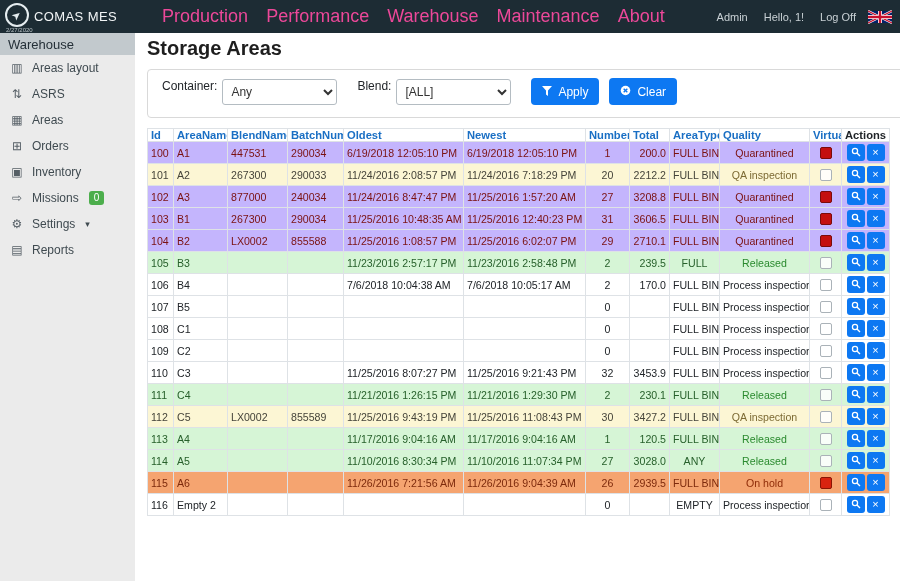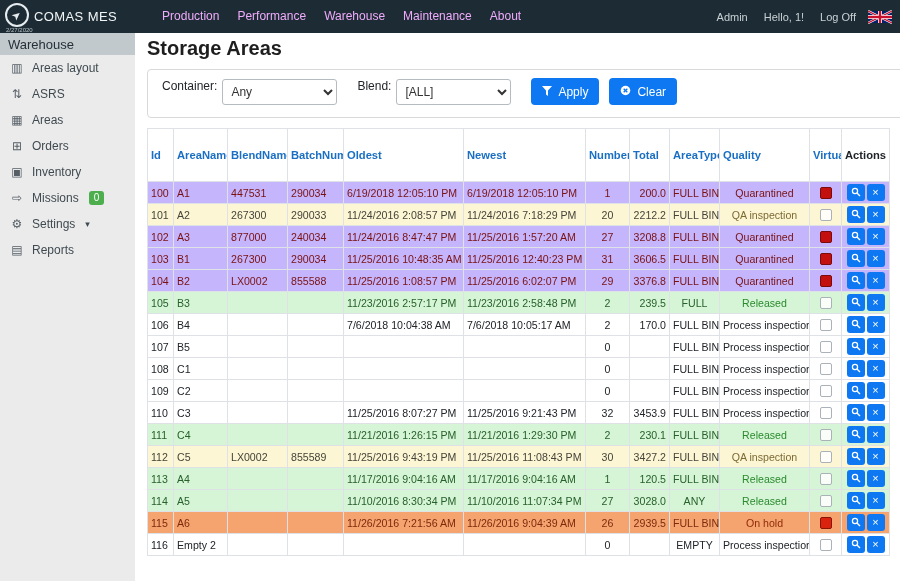--- a/index.html
+++ b/index.html
@@ -16,21 +16,21 @@
   .logo {
     position:absolute; left:5px; top:3px; width:24px; height:24px;
     border:2px solid #e6edf0; border-radius:50%;
     display:flex; align-items:center; justify-content:center;
     color:#e6edf0; font-size:11px;
   }
   .logo span { transform:rotate(-40deg); display:block; }
   .nav-date { position:absolute; left:6px; top:27px; font-size:6px; color:#b9c2c6; }
   .brand { margin-left:34px; color:#f2f5f6; font-size:13px; letter-spacing:.4px; cursor:default; }
   .nav-items { display:flex; margin-left:36px; }
-  .nav-item { padding:0 9px; font-size:12px; color:#f0abfc; cursor:pointer; line-height:33px; }
+  .nav-item { padding:0 9px; font-size:18px; color:#ec4899; cursor:pointer; line-height:33px; }
   .nav-right { margin-left:auto; display:flex; align-items:center; }
   .nav-right span.txt { padding:0 8px; font-size:11px; color:#c9d1d5; cursor:pointer; }
   .flag { margin:0 8px 0 4px; display:flex; align-items:center; cursor:pointer; }
   
   .sidebar {
     position:fixed; top:33px; left:0; width:135px; bottom:0;
     background:#ebebeb; z-index:10;
   }
   .side-header {
     height:22px; background:#c2c9cd; color:#253038; font-size:13px;
@@ -68,21 +68,21 @@
     display:inline-flex; align-items:center; gap:6px;
   }
   .btn-row { display:flex; gap:10px; align-items:flex-end; padding-bottom:0; }
   
   table {
     margin-top:10px; border-collapse:collapse; table-layout:fixed;
     width:742px; font-size:10.6px; color:#212529;
   }
   th {
     color:#1a6fc4; font-weight:bold; text-align:left; font-size:11.2px;
-    border:1px solid #dee2e6; padding:20px 3px; background:#fff;
+    border:1px solid #dee2e6; padding:0 3px; background:#fff;
     white-space:nowrap; overflow:hidden; cursor:pointer;
   }
   th.th-actions { color:#212529; cursor:default; }
   td {
     border:1px solid #dee2e6; padding:2px 3px; height:21px;
     white-space:nowrap; overflow:hidden;
   }
   td.c { text-align:center; }
   td.r { text-align:right; }
   tr.row-red    { background:#c4b5fd; color:#7a1111;margin-left:20px; }
@@ -342,21 +342,21 @@
             </button></td>
         </tr>
         <tr class="row-red">
           <td>104</td>
           <td>B2</td>
           <td>LX0002</td>
           <td>855588</td>
           <td>11/25/2016 1:08:57 PM</td>
           <td>11/25/2016 6:02:07 PM</td>
           <td class="c">29</td>
-          <td class="r">3376.8</td>
+          <td class="r">2710.1</td>
           <td class="c">FULL BIN</td>
           <td class="c q">Quarantined</td>
           <td class="c">
             <div class="cb on"></div>
           </td>
           <td class="c"><button class="abtn">
               <span><svg width="10" height="10" viewBox="0 0 12 12">
                   <circle cx="4.8" cy="4.8" r="3.1" fill="none" stroke="#fff" stroke-width="1.5"></circle>
                   <path d="M7.2 7.2L10.8 10.8" stroke="#fff" stroke-width="1.6"></path>
                 </svg></span>

